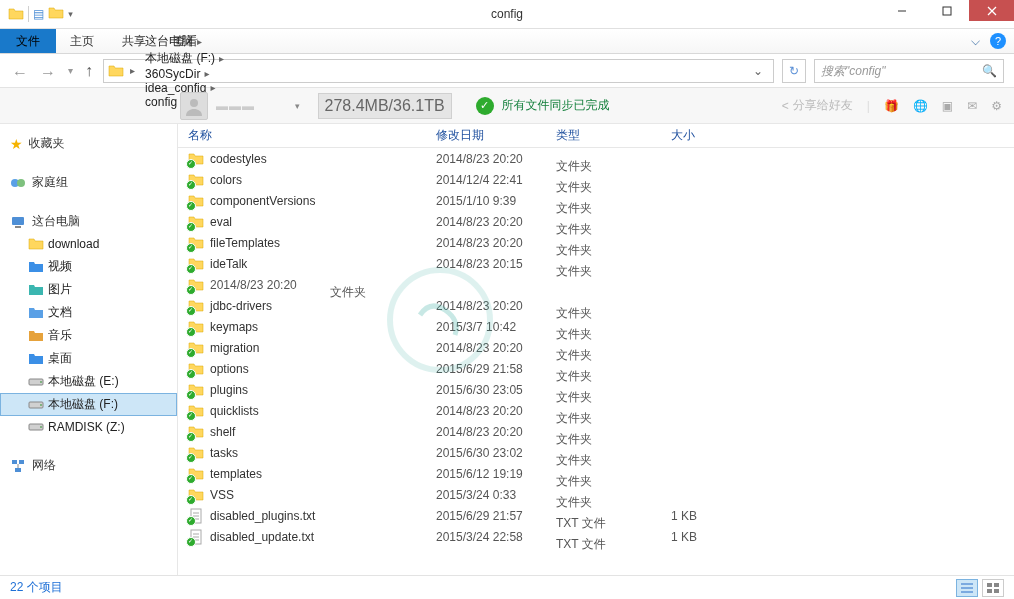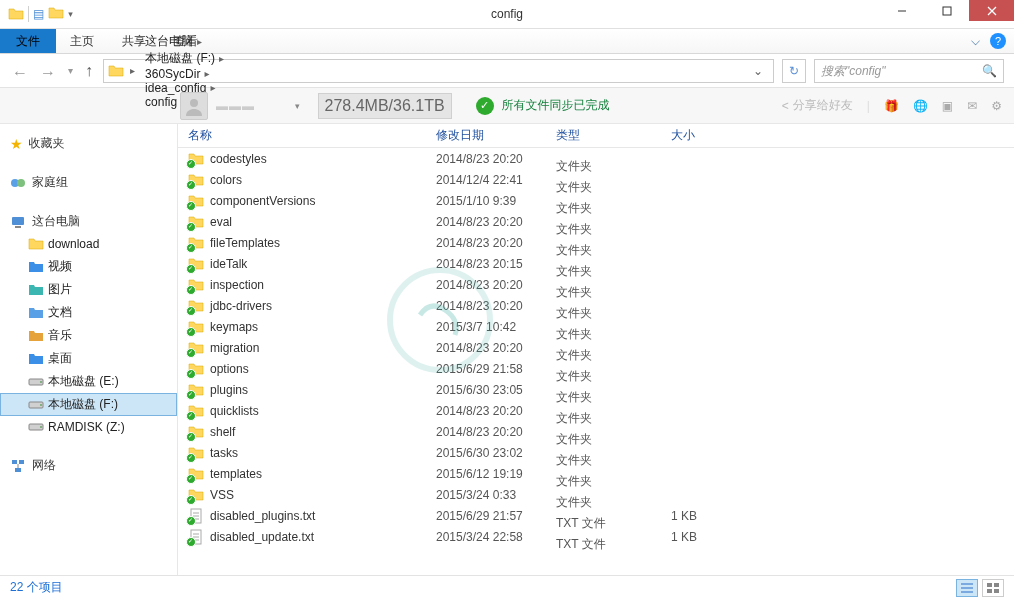--- a/index.html
+++ b/index.html
@@ -372,21 +372,20 @@
             </svg><span class="badge"></span></span>
           <span class="nm">ideTalk</span>
           <span class="dt">2014/8/23 20:15</span>
           <span class="tp">文件夹</span>
           <span class="sz"></span>
         </div>
         <div class="row">
           <span class="fico"><svg viewBox="0 0 16 16" width="16" height="16">
               <path class="folder-svg" d="M1 3h5l1 2h8v8H1z"></path>
             </svg><span class="badge"></span></span>
-          <span class="nm">inspection</span>
           <span class="dt">2014/8/23 20:20</span>
           <span class="tp">文件夹</span>
           <span class="sz"></span>
         </div>
         <div class="row">
           <span class="fico"><svg viewBox="0 0 16 16" width="16" height="16">
               <path class="folder-svg" d="M1 3h5l1 2h8v8H1z"></path>
             </svg><span class="badge"></span></span>
           <span class="nm">jdbc-drivers</span>
           <span class="dt">2014/8/23 20:20</span>

